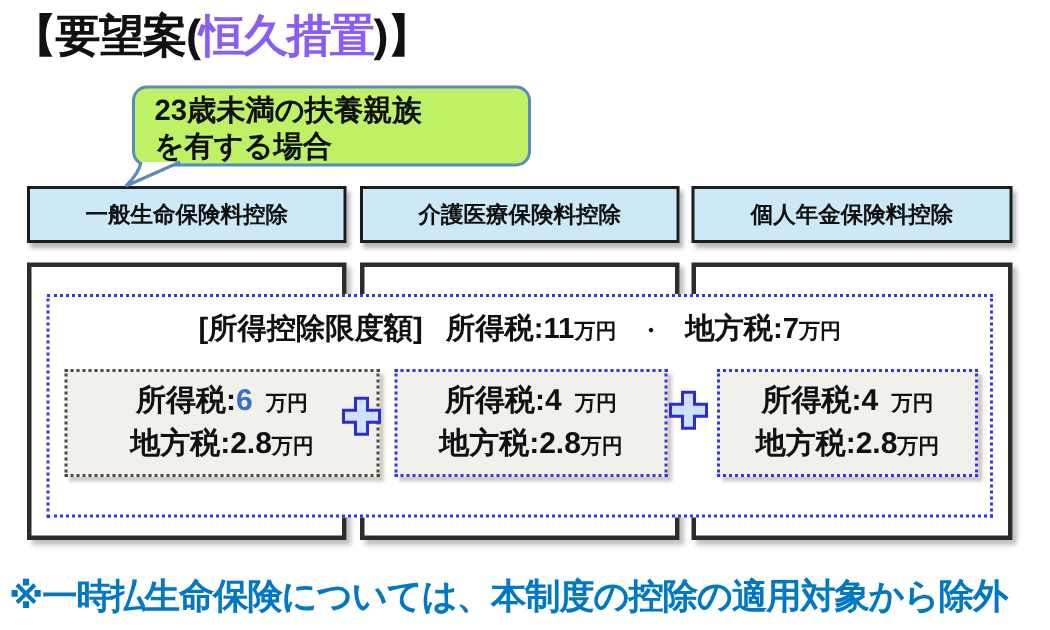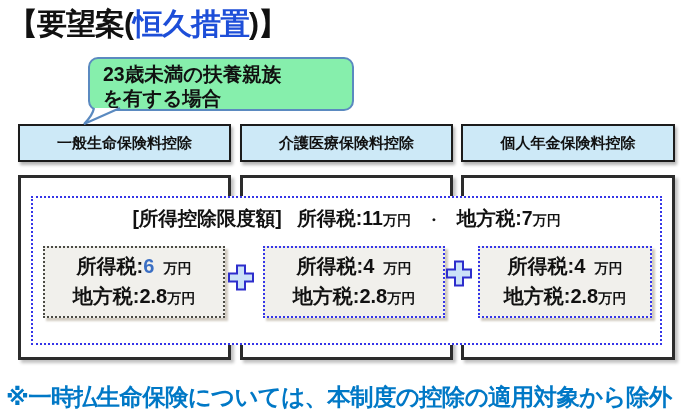--- a/index.html
+++ b/index.html
@@ -5,25 +5,25 @@
   html,body{margin:0;padding:0;background:#fff;}
   .stage{
     position:relative;width:700px;height:420px;background:#fff;overflow:hidden;
     font-family:"Liberation Sans","DejaVu Sans",sans-serif;color:#111;
   }
   
   .title{
     position:absolute;left:8px;top:4px;font-size:30px;font-weight:bold;
     letter-spacing:-1px;white-space:nowrap;
   }
-  .title .accent{color:#1d4ed8;}
+  .title .accent{color:#8b5cf6;}
   
   .callout{
     position:absolute;left:88px;top:57px;width:266px;height:54px;
-    border:2px solid #5b8ac0;border-radius:10px;background:#86efac;
+    border:2px solid #5b8ac0;border-radius:10px;background:#bef264;
     box-sizing:border-box;padding:3px 0 0 13px;
     font-size:19.5px;font-weight:600;line-height:24px;z-index:4;
   }
   .callout-tail{position:absolute;left:82px;top:107px;width:46px;height:22px;z-index:5;}
   
   .hdr{
     position:absolute;top:124px;height:38px;box-sizing:border-box;
     background:#cde9f7;border:2px solid #1c1c1c;box-shadow:2px 3px 3px #b5b5b5;
     display:flex;align-items:center;justify-content:center;
     font-size:15px;font-weight:600;z-index:2;white-space:nowrap;
@@ -50,21 +50,21 @@
   }
   .limitline .unit{font-size:14px;}
   .limitline .sep{margin:0 10px;font-size:15px;}
   
   .amt{
     position:absolute;top:246px;height:72px;box-sizing:border-box;
     background:#f1f0ec;box-shadow:3px 3px 2px #d2ccc2;z-index:6;
     display:flex;flex-direction:column;justify-content:center;align-items:center;
     font-size:20px;font-weight:700;line-height:28px;white-space:nowrap;
   }
-  .amtA{left:43px;width:182px;border:2px dotted #4a4a44;}
+  .amtA{left:43px;width:210px;border:2px dotted #4a4a44;}
   .amtB{left:263px;width:182px;border:2px dotted #3535e8;}
   .amtC{left:478px;width:174px;border:2px dotted #3535e8;}
   .amt .unit{font-size:14px;font-weight:700;}
   .amt .gap{margin-left:9px;}
   .amt .val-blue{color:#3b6fc4;}
   
   .plus{position:absolute;width:26px;height:27px;z-index:7;}
   .plus1{left:228px;top:264px;}
   .plus2{left:446px;top:260px;}
   

